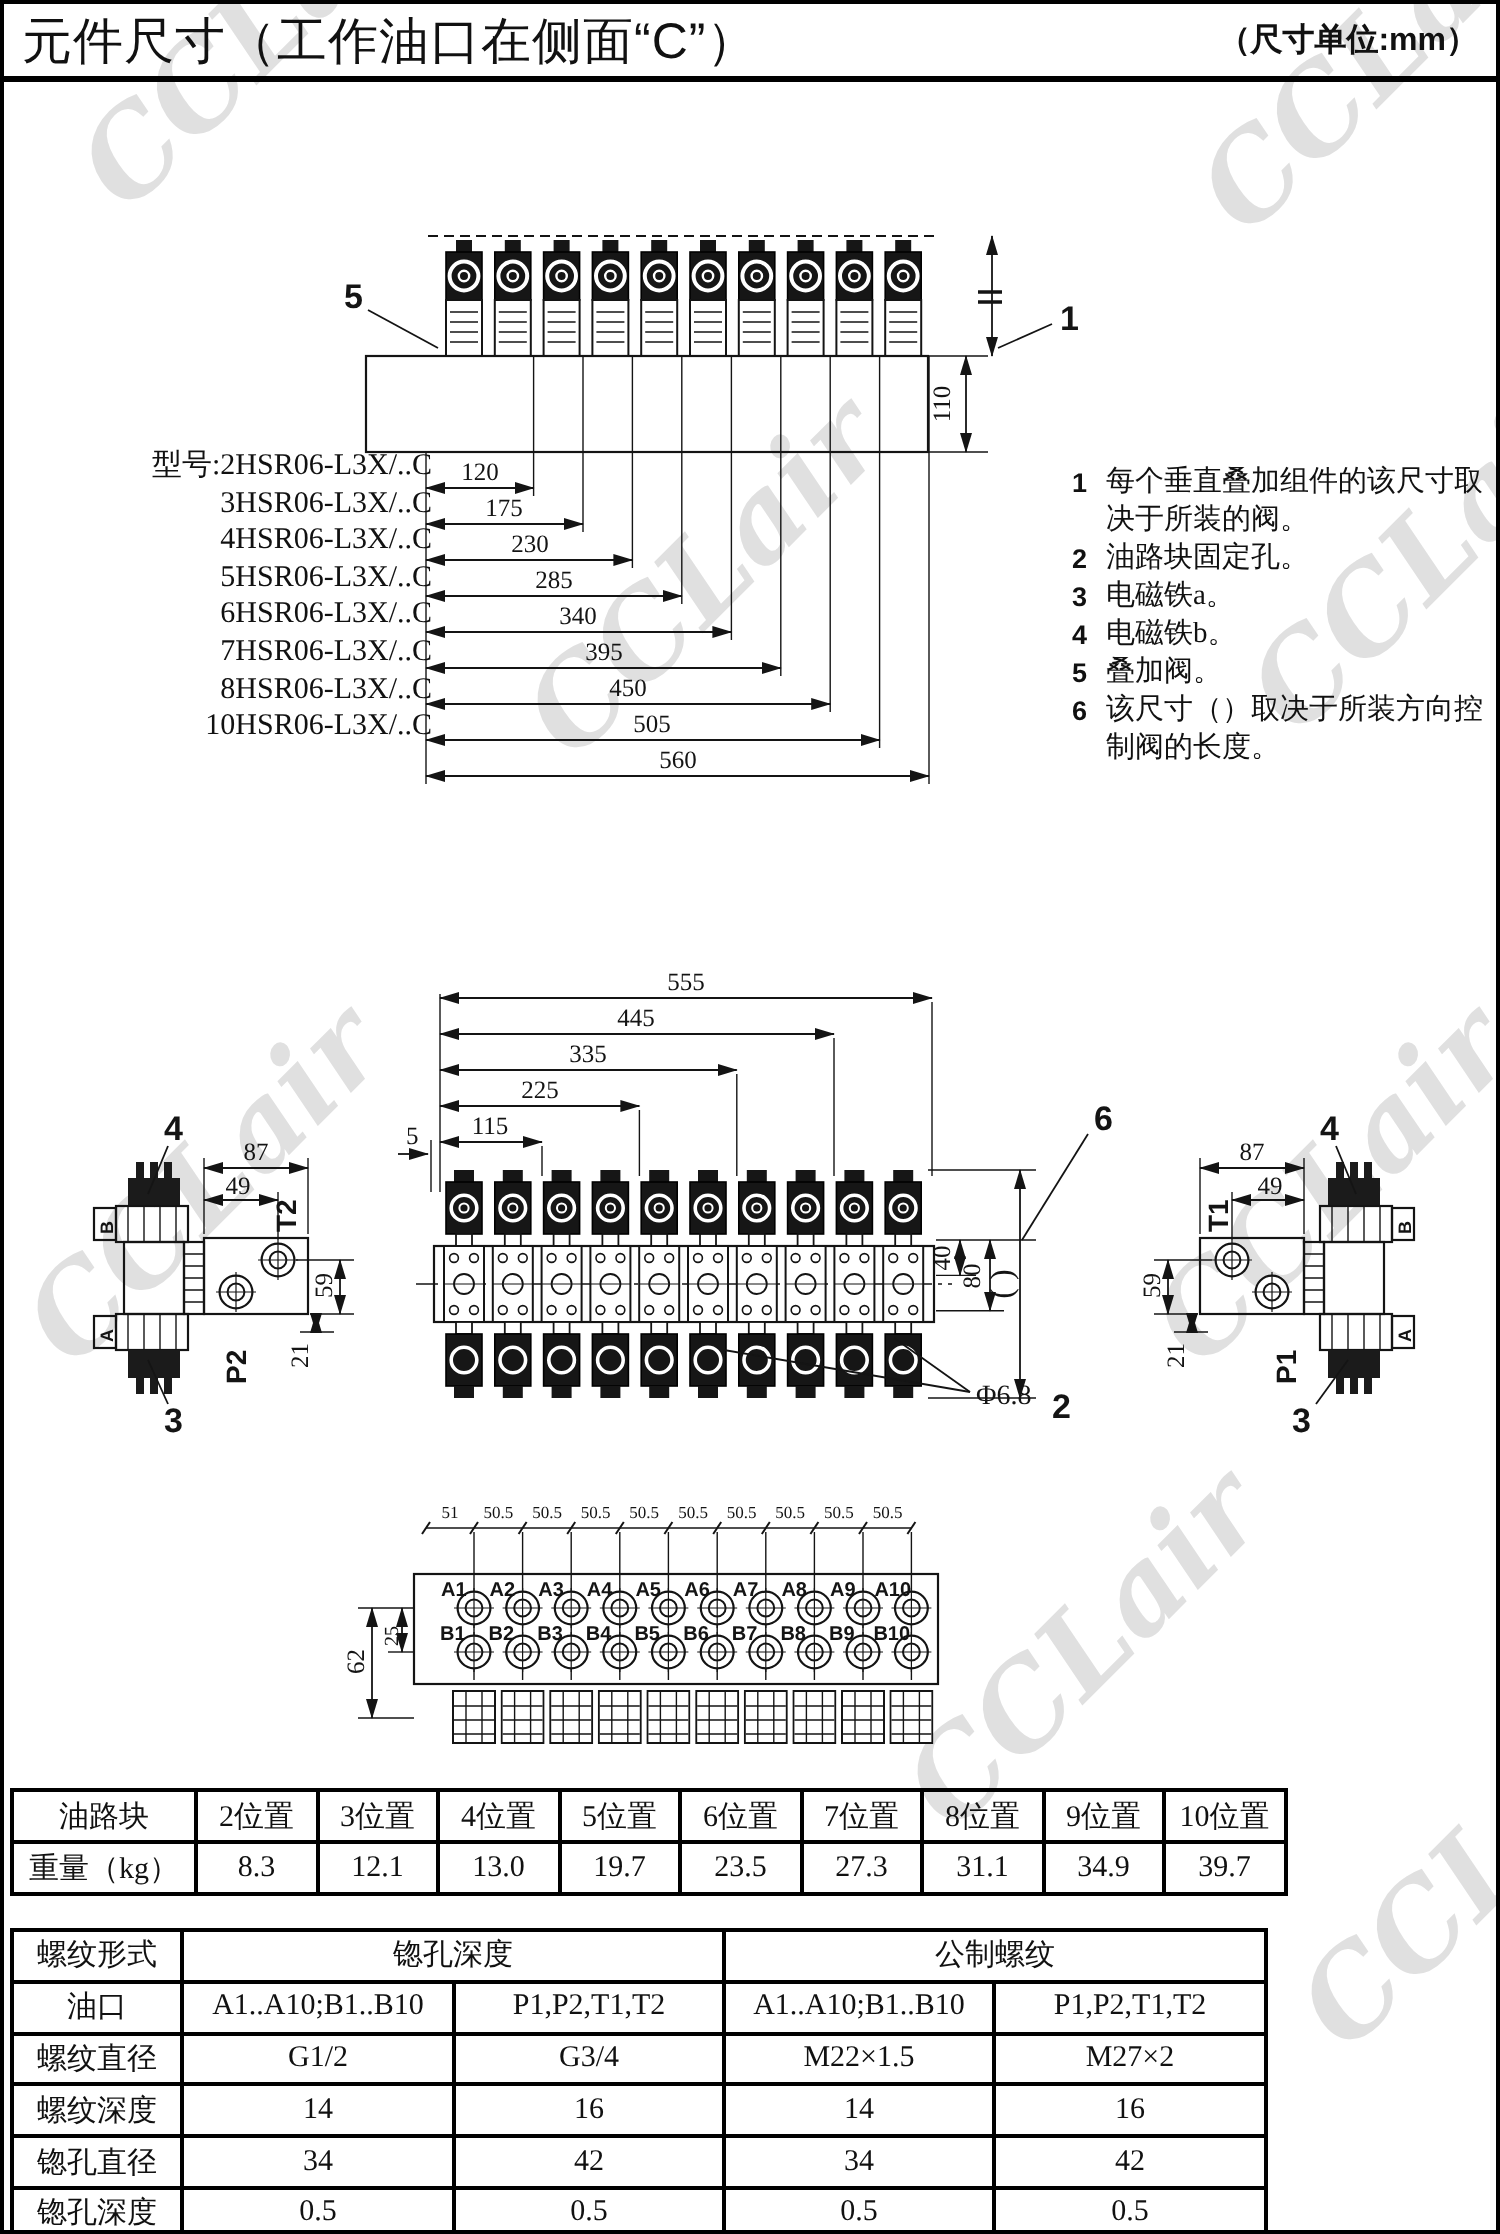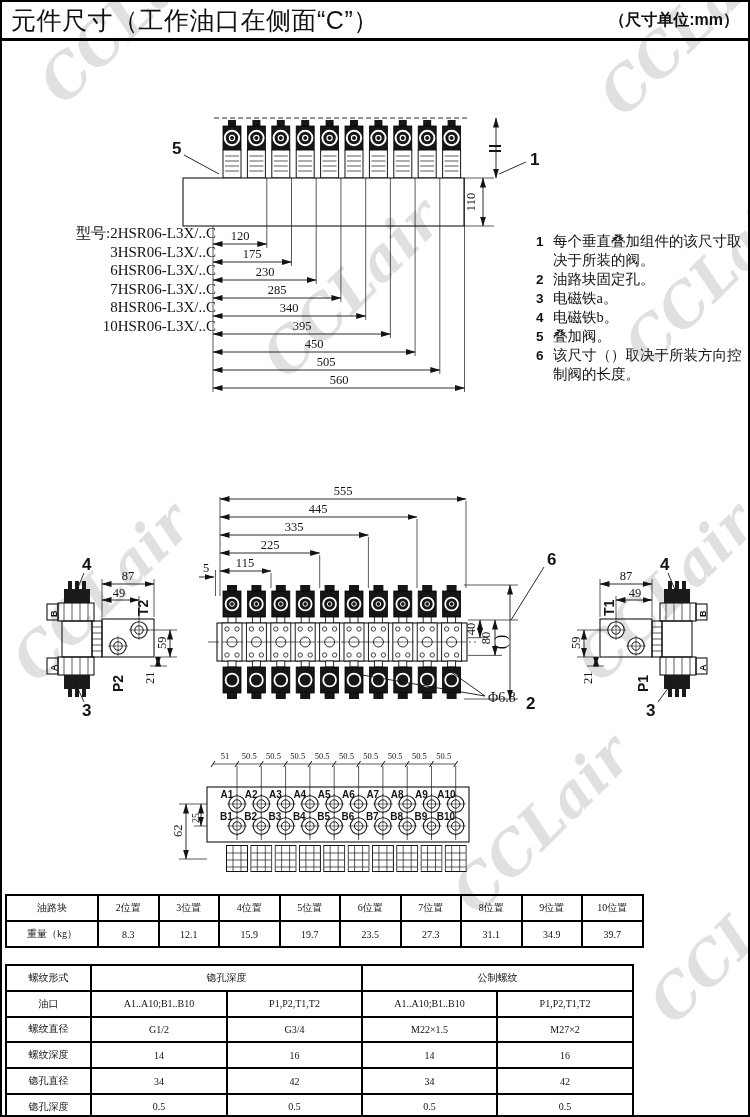--- a/index.html
+++ b/index.html
@@ -12,21 +12,21 @@
   .hdr .u{font-size:16px;font-weight:700}
   .series{position:absolute;left:18px;top:51px;font-size:15px;line-height:22px}
   .wm{position:absolute;font:italic 700 58px "DejaVu Serif",serif;color:#c7c7c7;opacity:.55;
       transform:rotate(-45deg);pointer-events:none;white-space:nowrap;z-index:0}
   svg{position:absolute;left:0;z-index:1}
   .models{position:absolute;left:22px;top:222px;width:192px;text-align:right;font-size:15px;
           line-height:18.6px;white-space:nowrap;z-index:2}
   .notes{position:absolute;left:534px;top:230px;width:208px;font-size:14.5px;line-height:19px;z-index:2}
   .note{display:flex;gap:7px}
   .note .nn{font-family:"Liberation Sans","DejaVu Sans",sans-serif;font-weight:700;font-size:13.5px;flex:0 0 10px}
-  table{position:absolute;border-collapse:collapse;table-layout:fixed;text-align:center;font-size:10px;z-index:2;background:transparent}
+  table{position:absolute;border-collapse:collapse;table-layout:fixed;text-align:center;font-size:15px;z-index:2;background:transparent}
   td{border:2px solid #000;padding:0;height:24px;overflow:hidden;white-space:nowrap}
   .t1{left:3px;top:892px;width:637px}
   .t2{left:3px;top:962px;width:627px}
   .t2 td{height:23.8px}
   
   .tl{stroke:#141414;stroke-width:1.1;fill:none}
   .tn{stroke:#141414;stroke-width:.7;fill:none}
   .dl{stroke:#141414;stroke-width:.9;fill:none;marker-start:url(#as);marker-end:url(#ae)}
   .ld{stroke:#141414;stroke-width:.9;fill:none}
   .dsh{stroke:#141414;stroke-width:.9;fill:none;stroke-dasharray:5 3}
@@ -172,20 +172,22 @@
 
     <line x1="524" y1="60" x2="497" y2="72" class="ld"></line>
     <text x="528" y="63" class="co">1</text>
     <line x1="182" y1="53" x2="217" y2="72" class="ld"></line>
     <text x="170" y="52" class="co">5</text>
   </svg>
 
   <div class="models">
     <div><span>型号:</span><span>2HSR06-L3X/..C</span></div>
     <div>3HSR06-L3X/..C</div>
+    <div>4HSR06-L3X/..C</div>
+    <div>5HSR06-L3X/..C</div>
     <div>6HSR06-L3X/..C</div>
     <div>7HSR06-L3X/..C</div>
     <div>8HSR06-L3X/..C</div>
     <div>10HSR06-L3X/..C</div>
   </div>
 
   <div class="notes">
     <div class="note">
         <span class="nn">1</span>
         <span class="nt">每个垂直叠加组件的该尺寸取决于所装的阀。</span>
@@ -526,21 +528,21 @@
       <td>6位置</td>
       <td>7位置</td>
       <td>8位置</td>
       <td>9位置</td>
       <td>10位置</td>
     </tr>
     <tr>
       <td>重量（kg）</td>
       <td>8.3</td>
       <td>12.1</td>
-      <td>15.9</td>
+      <td>13.0</td>
       <td>19.7</td>
       <td>23.5</td>
       <td>27.3</td>
       <td>31.1</td>
       <td>34.9</td>
       <td>39.7</td>
     </tr>
   </tbody>
     </table>
 

